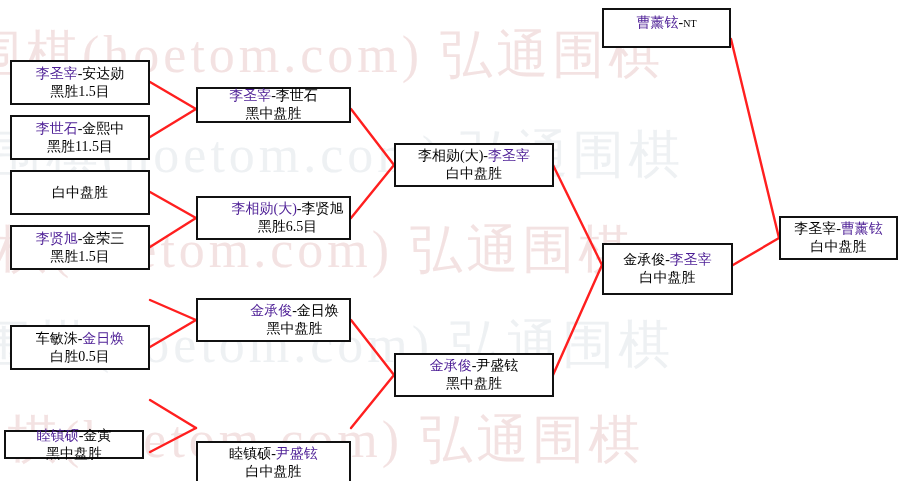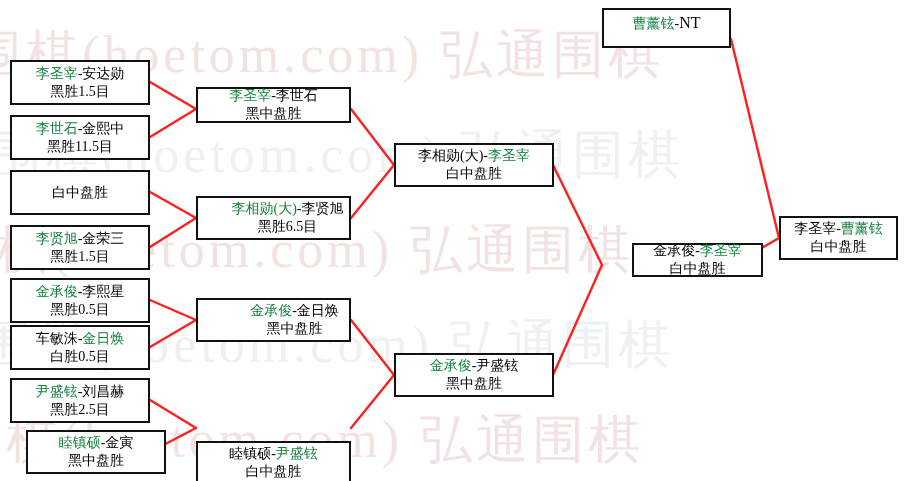--- a/index.html
+++ b/index.html
@@ -30,21 +30,21 @@
     border:2px solid #111111;
     text-align:center;
     color:#000000;
     font-size:14px;
     line-height:18px;
     display:flex;flex-direction:column;
     align-items:center;justify-content:center;
   }
   .node .ln{display:block;white-space:nowrap;}
   .pair{letter-spacing:0px;}
-  .red{color:#15803d;}
+  .red{color:#4c1d95;}
   .blk{color:#000000;}
   .dash{color:#000000;}
   .res{letter-spacing:0px;}
   .node.single{justify-content:flex-start;padding-top:4px;}
 </style>
 </head>
 <body>
 
 <div id="stage">
 
@@ -98,36 +98,28 @@
 
   <div class="node" style="left:10px;  top:170px; width:140px; height:45px;">
     <span class="ln res">白中盘胜</span>
   </div>
 
   <div class="node" style="left:10px;  top:225px; width:140px; height:45px;text-align:center;">
     <span class="ln pair"><span class="red">李贤旭</span><span class="dash">-</span><span class="blk">金荣三</span></span>
     <span class="ln res">黑胜1.5目</span>
   </div>
 
-  <div class="node" style="left:10px;  top:278px; width:140px; height:45px;">
-    <span class="ln pair"><span class="red">金承俊</span><span class="dash">-</span><span class="blk">李熙星</span></span>
-    <span class="ln res">黑胜0.5目</span>
-  </div>
 
   <div class="node" style="left:10px;  top:325px; width:140px; height:45px;">
     <span class="ln pair"><span class="blk">车敏洙</span><span class="dash">-</span><span class="red">金日焕</span></span>
     <span class="ln res">白胜0.5目</span>
   </div>
 
-  <div class="node" style="left:10px;  top:378px; width:140px; height:45px;">
-    <span class="ln pair"><span class="red">尹盛铉</span><span class="dash">-</span><span class="blk">刘昌赫</span></span>
-    <span class="ln res">黑胜2.5目</span>
-  </div>
 
-  <div class="node" style="left:26px;  top:430px; width:140px; height:44px;">
+  <div class="node" style="left:4px;  top:430px; width:140px; height:29px;">
     <span class="ln pair"><span class="red">睦镇硕</span><span class="dash">-</span><span class="blk">金寅</span></span>
     <span class="ln res">黑中盘胜</span>
   </div>
 
   <div class="node" style="left:196px; top:87px;  width:155px; height:36px;">
     <span class="ln pair"><span class="red">李圣宰</span><span class="dash">-</span><span class="blk">李世石</span></span>
     <span class="ln res">黑中盘胜</span>
   </div>
 
   <div class="node" style="left:196px; top:196px; width:155px; height:44px;padding-left:28px;">
@@ -148,27 +140,27 @@
   <div class="node" style="left:394px; top:143px; width:160px; height:44px;">
     <span class="ln pair"><span class="blk">李相勋(大)</span><span class="dash">-</span><span class="red">李圣宰</span></span>
     <span class="ln res">白中盘胜</span>
   </div>
 
   <div class="node" style="left:394px; top:353px; width:160px; height:44px;">
     <span class="ln pair"><span class="red">金承俊</span><span class="dash">-</span><span class="blk">尹盛铉</span></span>
     <span class="ln res">黑中盘胜</span>
   </div>
 
-  <div class="node" style="left:632px; top:243px; width:131px; height:34px;">
+  <div class="node" style="left:602px; top:243px; width:131px; height:52px;">
     <span class="ln pair"><span class="blk">金承俊</span><span class="dash">-</span><span class="red">李圣宰</span></span>
     <span class="ln res">白中盘胜</span>
   </div>
 
   <div class="node single" style="left:602px; top:8px; width:129px; height:40px;">
-    <span class="ln pair"><span class="red">曹薰铉</span><span class="dash">-</span><span class="blk" style="font-size:16px;">NT</span></span>
+    <span class="ln pair"><span class="red">曹薰铉</span><span class="dash">-</span><span class="blk" style="font-size:10px;">NT</span></span>
   </div>
 
   <div class="node" style="left:779px; top:216px; width:119px; height:44px;">
     <span class="ln pair"><span class="blk">李圣宰</span><span class="dash">-</span><span class="red">曹薰铉</span></span>
     <span class="ln res">白中盘胜</span>
   </div>
 
 </div>
 
 </body></html>

